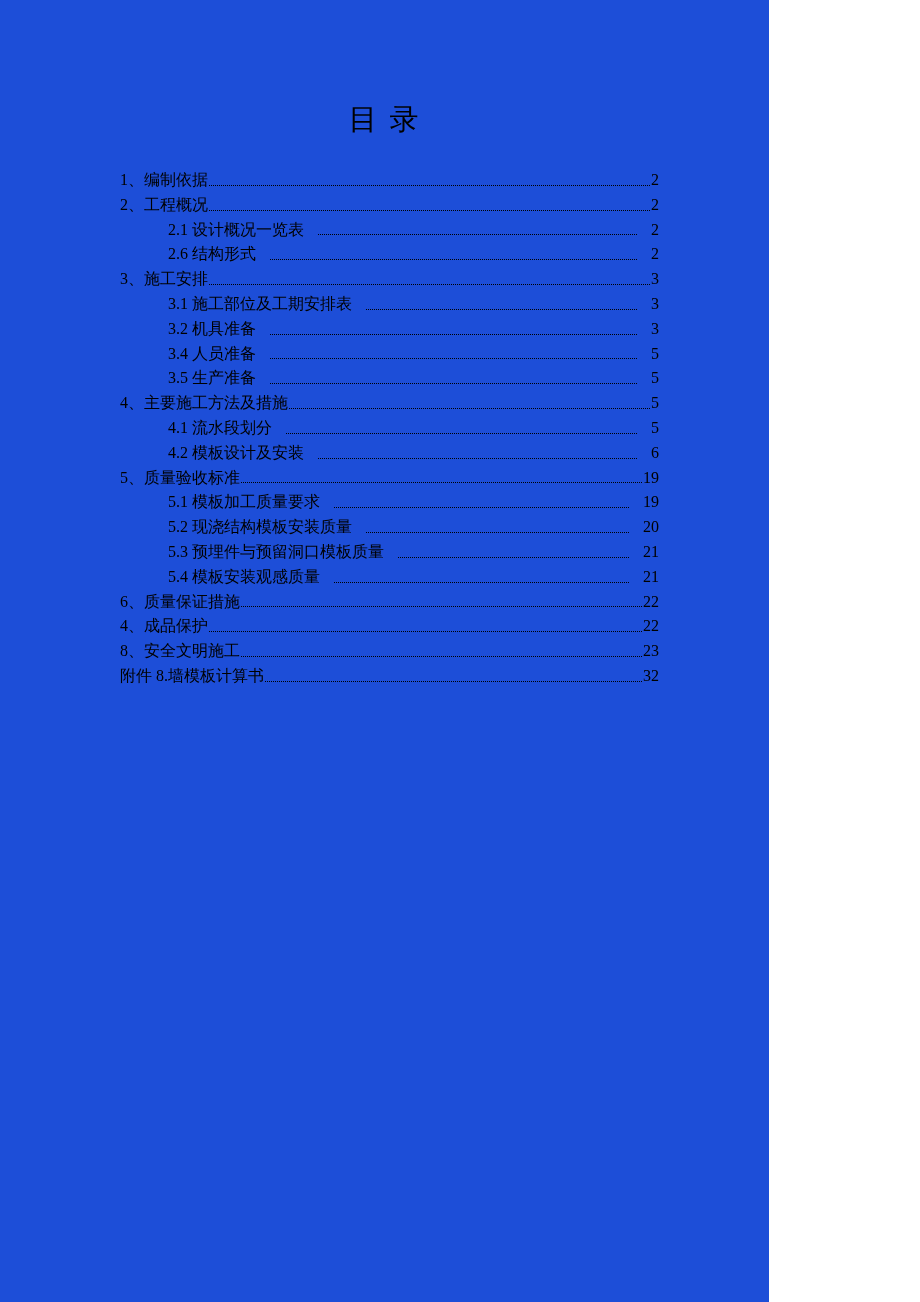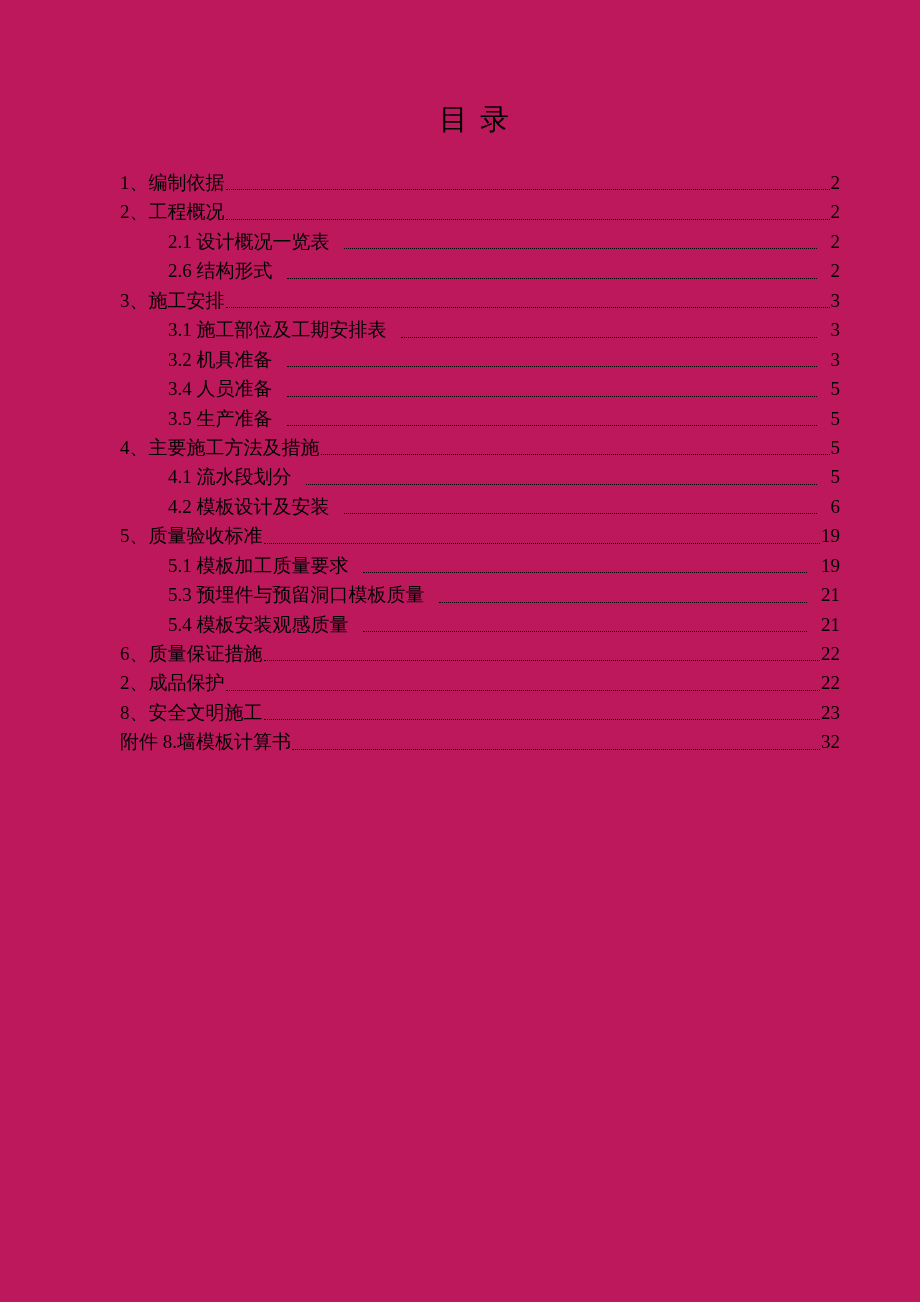--- a/index.html
+++ b/index.html
@@ -7,43 +7,43 @@
       padding: 0;
       box-sizing: border-box;
     }
     html, body {
       width: 920px;
       height: 1302px;
       background: #ffffff;
       font-family: "SimSun", "宋体", serif;
     }
     .page {
-      width: 920px;
+      width: 769px;
       height: 1302px;
-      padding: 100px 80px 0 120px;
-      background: #be185d;
+      padding: 100px 110px 0 120px;
+      background: #1d4ed8;
       position: relative;
     }
     .title {
       text-align: center;
       font-size: 29px;
       font-weight: normal;
       letter-spacing: 12px;
       color: #000000;
       margin-bottom: 28px;
       font-family: "SimSun", "宋体", serif;
     }
     .toc {
       width: 100%;
     }
     .toc-line {
       display: flex;
       align-items: flex-end;
       white-space: nowrap;
-      font-size: 19px;
+      font-size: 16px;
       color: #000000;
       line-height: 1.55;
       margin-bottom: 0px;
     }
     .toc-line.level-1 {
       padding-left: 0px;
     }
     .toc-line.level-2 {
       padding-left: 48px;
       gap: 13px;
@@ -135,36 +135,41 @@
         <span class="toc-label">5、质量验收标准</span>
         <span class="toc-dots"></span>
         <span class="toc-page">19</span>
       </div>
       <div class="toc-line level-2">
         <span class="toc-label">5.1 模板加工质量要求</span>
         <span class="toc-dots"></span>
         <span class="toc-page">19</span>
       </div>
       <div class="toc-line level-2">
+        <span class="toc-label">5.2 现浇结构模板安装质量</span>
+        <span class="toc-dots"></span>
+        <span class="toc-page">20</span>
+      </div>
+      <div class="toc-line level-2">
         <span class="toc-label">5.3 预埋件与预留洞口模板质量</span>
         <span class="toc-dots"></span>
         <span class="toc-page">21</span>
       </div>
       <div class="toc-line level-2">
         <span class="toc-label">5.4 模板安装观感质量</span>
         <span class="toc-dots"></span>
         <span class="toc-page">21</span>
       </div>
       <div class="toc-line level-1">
         <span class="toc-label">6、质量保证措施</span>
         <span class="toc-dots"></span>
         <span class="toc-page">22</span>
       </div>
       <div class="toc-line level-1">
-        <span class="toc-label">2、成品保护</span>
+        <span class="toc-label">4、成品保护</span>
         <span class="toc-dots"></span>
         <span class="toc-page">22</span>
       </div>
       <div class="toc-line level-1">
         <span class="toc-label">8、安全文明施工</span>
         <span class="toc-dots"></span>
         <span class="toc-page">23</span>
       </div>
       <div class="toc-line level-1">
         <span class="toc-label">附件 8.墙模板计算书</span>

